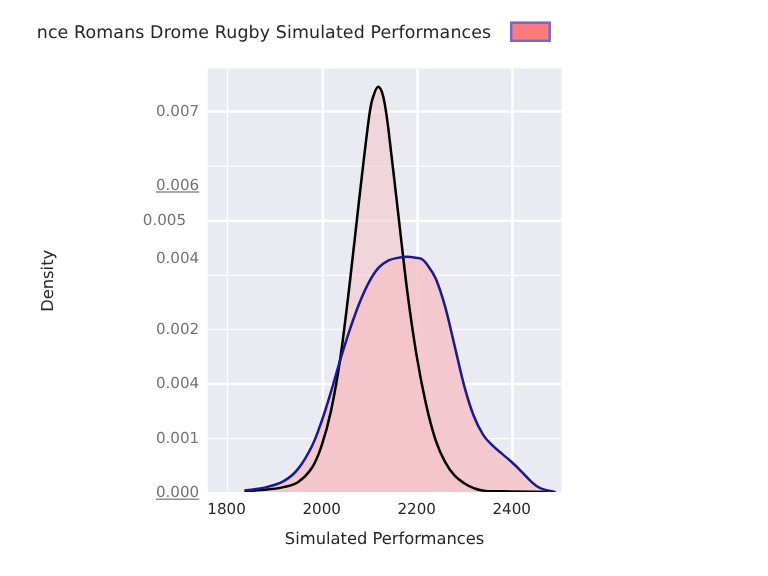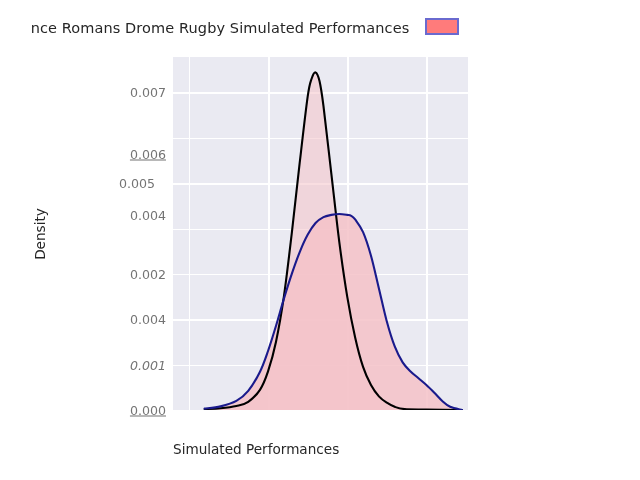--- a/index.html
+++ b/index.html
@@ -45,21 +45,21 @@
   }
   .ytick-wrap{position:absolute;left:100px;top:57px;width:66px;height:353px;}
   .xtick{
     position:absolute;top:0;width:60px;margin-left:-30px;text-align:center;
     font-size:12.6px;color:#262626;
   }
   .xtick-wrap{position:absolute;left:173px;top:416px;width:295px;height:20px;}
 
   
   .xlabel{
-    position:absolute;left:173px;top:441px;width:295px;text-align:left;
+    position:absolute;left:173px;top:441px;width:295px;text-align:center;
     font-size:13.6px;color:#262626;
   }
   .ylabel{
     position:absolute;left:-60px;top:226px;width:200px;text-align:center;
     font-size:13.6px;color:#262626;
     transform:rotate(-90deg);transform-origin:center center;
   }
 </style>
 </head>
 <body>
@@ -89,25 +89,31 @@
     <svg class="kde-svg" id="kde-svg" viewBox="0 0 295 353" preserveAspectRatio="none">
         <path d="M 31.68 352.09 C 34.32 351.94, 42.24 351.71, 47.52 351.19 C 52.80 350.66, 58.74 349.98, 63.36 348.92 C 67.98 347.86, 71.28 347.56, 75.23 344.83 C 79.19 342.11, 83.81 337.65, 87.11 332.58 C 90.41 327.52, 92.39 322.37, 95.03 314.43 C 97.67 306.49, 100.31 297.42, 102.95 284.94 C 105.59 272.46, 108.23 257.72, 110.87 239.57 C 113.51 221.42, 116.15 198.35, 118.79 176.05 C 121.43 153.74, 124.07 128.40, 126.71 105.72 C 129.35 83.03, 132.65 53.92, 134.63 39.93 C 136.61 25.94, 137.27 25.86, 138.59 21.78 C 139.91 17.70, 141.23 15.05, 142.55 15.43 C 143.87 15.80, 145.19 18.45, 146.51 24.05 C 147.83 29.64, 148.49 33.50, 150.47 49.00 C 152.45 64.50, 155.75 94.38, 158.39 117.06 C 161.03 139.75, 163.67 164.70, 166.31 185.12 C 168.95 205.54, 171.59 223.69, 174.23 239.57 C 176.87 255.45, 179.51 268.68, 182.15 280.40 C 184.79 292.12, 187.43 301.96, 190.07 309.90 C 192.71 317.84, 195.35 323.13, 197.99 328.04 C 200.63 332.96, 203.27 336.44, 205.91 339.39 C 208.55 342.34, 211.19 344.00, 213.83 345.74 C 216.47 347.48, 218.78 348.77, 221.74 349.82 C 224.71 350.88, 226.36 351.64, 231.64 352.09 C 236.92 352.55, 243.85 352.40, 253.42 352.55 C 262.99 352.70, 283.12 352.92, 289.06 353.00 L 289.06 353 L 31.68 353 Z" fill="#f4c2c8" fill-opacity="0.55" stroke="none"></path>
         <path d="M 31.68 351.64 C 34.32 351.26, 42.24 350.66, 47.52 349.37 C 52.80 348.08, 58.74 346.50, 63.36 343.93 C 67.98 341.35, 71.28 338.86, 75.23 333.94 C 79.19 329.03, 83.81 321.09, 87.11 314.43 C 90.41 307.78, 92.39 301.58, 95.03 294.02 C 97.67 286.45, 100.31 277.76, 102.95 269.06 C 105.59 260.36, 108.23 250.53, 110.87 241.84 C 113.51 233.14, 116.15 224.67, 118.79 216.88 C 121.43 209.09, 124.07 201.61, 126.71 195.10 C 129.35 188.60, 131.99 182.70, 134.63 177.86 C 137.27 173.02, 139.91 169.01, 142.55 166.06 C 145.19 163.12, 147.83 161.53, 150.47 160.17 C 153.11 158.80, 155.75 158.43, 158.39 157.90 C 161.03 157.37, 163.67 156.99, 166.31 156.99 C 168.95 156.99, 172.25 157.59, 174.23 157.90 C 176.21 158.20, 176.87 158.05, 178.19 158.80 C 179.51 159.56, 180.17 159.71, 182.15 162.43 C 184.13 165.16, 187.43 169.09, 190.07 175.14 C 192.71 181.19, 195.35 189.36, 197.99 198.73 C 200.63 208.11, 203.27 220.44, 205.91 231.40 C 208.55 242.37, 211.19 254.84, 213.83 264.52 C 216.47 274.20, 219.11 282.67, 221.74 289.48 C 224.38 296.28, 227.02 301.20, 229.66 305.36 C 232.30 309.52, 234.94 311.79, 237.58 314.43 C 240.22 317.08, 242.86 318.97, 245.50 321.24 C 248.14 323.51, 250.78 325.63, 253.42 328.04 C 256.06 330.46, 258.70 333.11, 261.34 335.76 C 263.98 338.41, 266.62 341.58, 269.26 343.93 C 271.90 346.27, 273.88 348.31, 277.18 349.82 C 280.48 351.34, 287.08 352.47, 289.06 353.00 L 289.06 353 L 31.68 353 Z" fill="#f4c2c8" fill-opacity="0.85" stroke="none"></path>
         <path d="M 31.68 352.09 C 34.32 351.94, 42.24 351.71, 47.52 351.19 C 52.80 350.66, 58.74 349.98, 63.36 348.92 C 67.98 347.86, 71.28 347.56, 75.23 344.83 C 79.19 342.11, 83.81 337.65, 87.11 332.58 C 90.41 327.52, 92.39 322.37, 95.03 314.43 C 97.67 306.49, 100.31 297.42, 102.95 284.94 C 105.59 272.46, 108.23 257.72, 110.87 239.57 C 113.51 221.42, 116.15 198.35, 118.79 176.05 C 121.43 153.74, 124.07 128.40, 126.71 105.72 C 129.35 83.03, 132.65 53.92, 134.63 39.93 C 136.61 25.94, 137.27 25.86, 138.59 21.78 C 139.91 17.70, 141.23 15.05, 142.55 15.43 C 143.87 15.80, 145.19 18.45, 146.51 24.05 C 147.83 29.64, 148.49 33.50, 150.47 49.00 C 152.45 64.50, 155.75 94.38, 158.39 117.06 C 161.03 139.75, 163.67 164.70, 166.31 185.12 C 168.95 205.54, 171.59 223.69, 174.23 239.57 C 176.87 255.45, 179.51 268.68, 182.15 280.40 C 184.79 292.12, 187.43 301.96, 190.07 309.90 C 192.71 317.84, 195.35 323.13, 197.99 328.04 C 200.63 332.96, 203.27 336.44, 205.91 339.39 C 208.55 342.34, 211.19 344.00, 213.83 345.74 C 216.47 347.48, 218.78 348.77, 221.74 349.82 C 224.71 350.88, 226.36 351.64, 231.64 352.09 C 236.92 352.55, 243.85 352.40, 253.42 352.55 C 262.99 352.70, 283.12 352.92, 289.06 353.00" fill="none" stroke="#000000" stroke-width="2.1" stroke-linejoin="round" stroke-linecap="round"></path>
         <path d="M 31.68 351.64 C 34.32 351.26, 42.24 350.66, 47.52 349.37 C 52.80 348.08, 58.74 346.50, 63.36 343.93 C 67.98 341.35, 71.28 338.86, 75.23 333.94 C 79.19 329.03, 83.81 321.09, 87.11 314.43 C 90.41 307.78, 92.39 301.58, 95.03 294.02 C 97.67 286.45, 100.31 277.76, 102.95 269.06 C 105.59 260.36, 108.23 250.53, 110.87 241.84 C 113.51 233.14, 116.15 224.67, 118.79 216.88 C 121.43 209.09, 124.07 201.61, 126.71 195.10 C 129.35 188.60, 131.99 182.70, 134.63 177.86 C 137.27 173.02, 139.91 169.01, 142.55 166.06 C 145.19 163.12, 147.83 161.53, 150.47 160.17 C 153.11 158.80, 155.75 158.43, 158.39 157.90 C 161.03 157.37, 163.67 156.99, 166.31 156.99 C 168.95 156.99, 172.25 157.59, 174.23 157.90 C 176.21 158.20, 176.87 158.05, 178.19 158.80 C 179.51 159.56, 180.17 159.71, 182.15 162.43 C 184.13 165.16, 187.43 169.09, 190.07 175.14 C 192.71 181.19, 195.35 189.36, 197.99 198.73 C 200.63 208.11, 203.27 220.44, 205.91 231.40 C 208.55 242.37, 211.19 254.84, 213.83 264.52 C 216.47 274.20, 219.11 282.67, 221.74 289.48 C 224.38 296.28, 227.02 301.20, 229.66 305.36 C 232.30 309.52, 234.94 311.79, 237.58 314.43 C 240.22 317.08, 242.86 318.97, 245.50 321.24 C 248.14 323.51, 250.78 325.63, 253.42 328.04 C 256.06 330.46, 258.70 333.11, 261.34 335.76 C 263.98 338.41, 266.62 341.58, 269.26 343.93 C 271.90 346.27, 273.88 348.31, 277.18 349.82 C 280.48 351.34, 287.08 352.47, 289.06 353.00" fill="none" stroke="#1a1a8c" stroke-width="2.1" stroke-linejoin="round" stroke-linecap="round"></path>
       </svg>
   </div>
 
   <div class="ytick-wrap" id="ytick-wrap">
       <div class="ytick" style="top: 353px; text-decoration: underline;">0.000</div>
-      <div class="ytick" style="top: 307.627px; font-style: italic;">0.001</div>
+      <div class="ytick" style="top: 307.627px;">0.001</div>
       <div class="ytick" style="top: 262.254px;">0.004</div>
       <div class="ytick" style="top: 216.882px;">0.002</div>
       <div class="ytick" style="top: 158px;">0.004</div>
       <div class="ytick" style="top: 126.136px; text-align: center;">0.005</div>
       <div class="ytick" style="top: 97px; text-decoration: underline;">0.006</div>
       <div class="ytick" style="top: 35.3907px;">0.007</div>
+    </div>
+  <div class="xtick-wrap" id="xtick-wrap">
+      <div class="xtick" style="left: 15.8389px;">1800</div>
+      <div class="xtick" style="left: 95.0336px;">2000</div>
+      <div class="xtick" style="left: 174.228px;">2200</div>
+      <div class="xtick" style="left: 253.423px;">2400</div>
     </div>
 
   <div class="xlabel">Simulated Performances</div>
   <div class="ylabel">Density</div>
 
 </div>
 
 </body></html>

